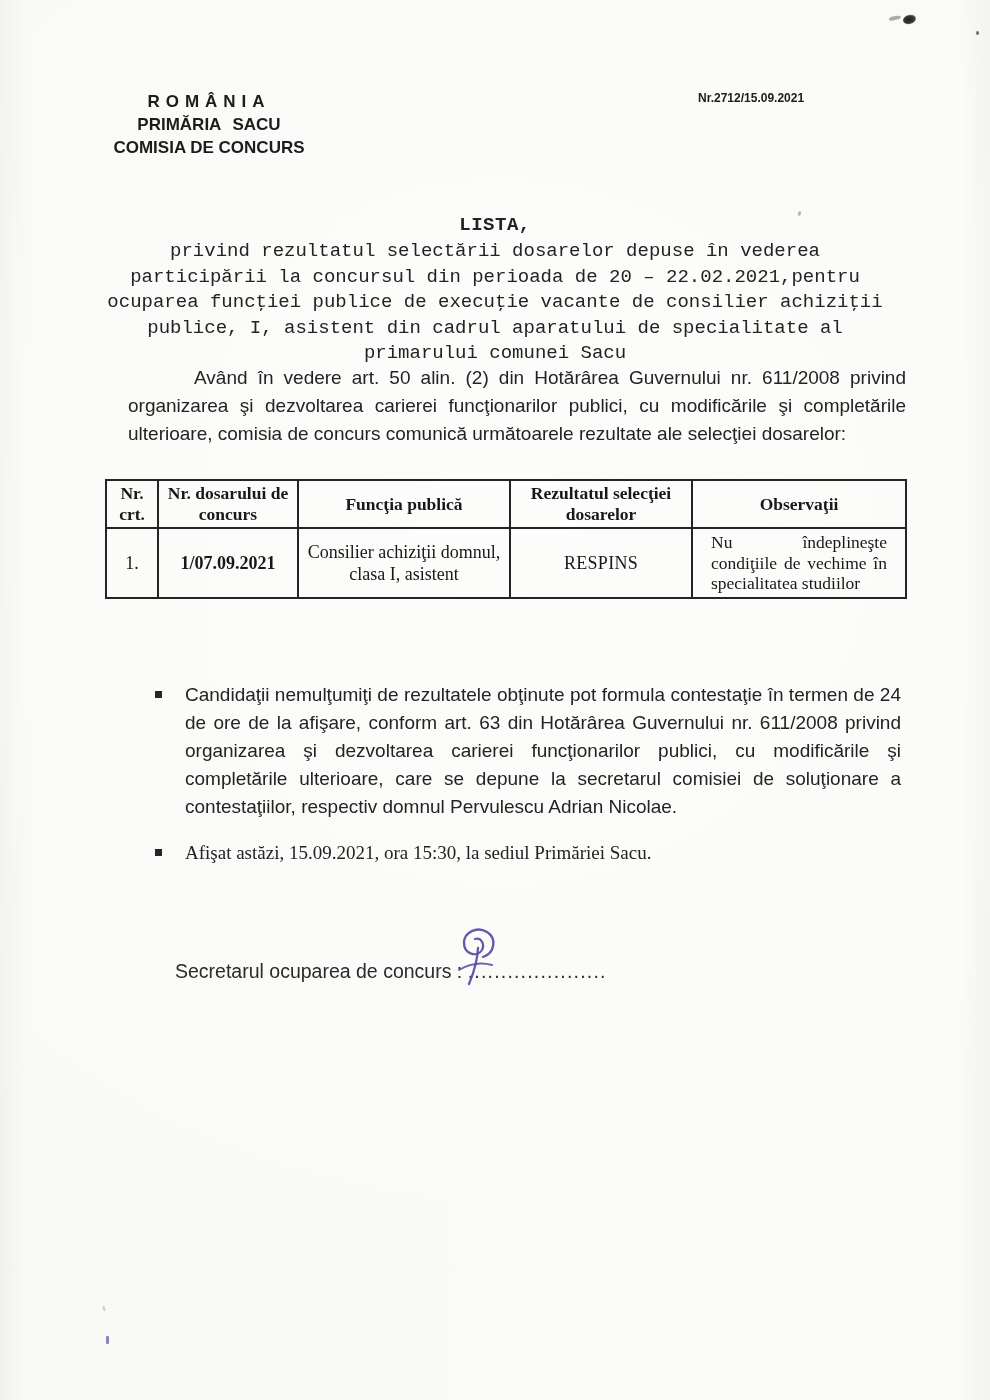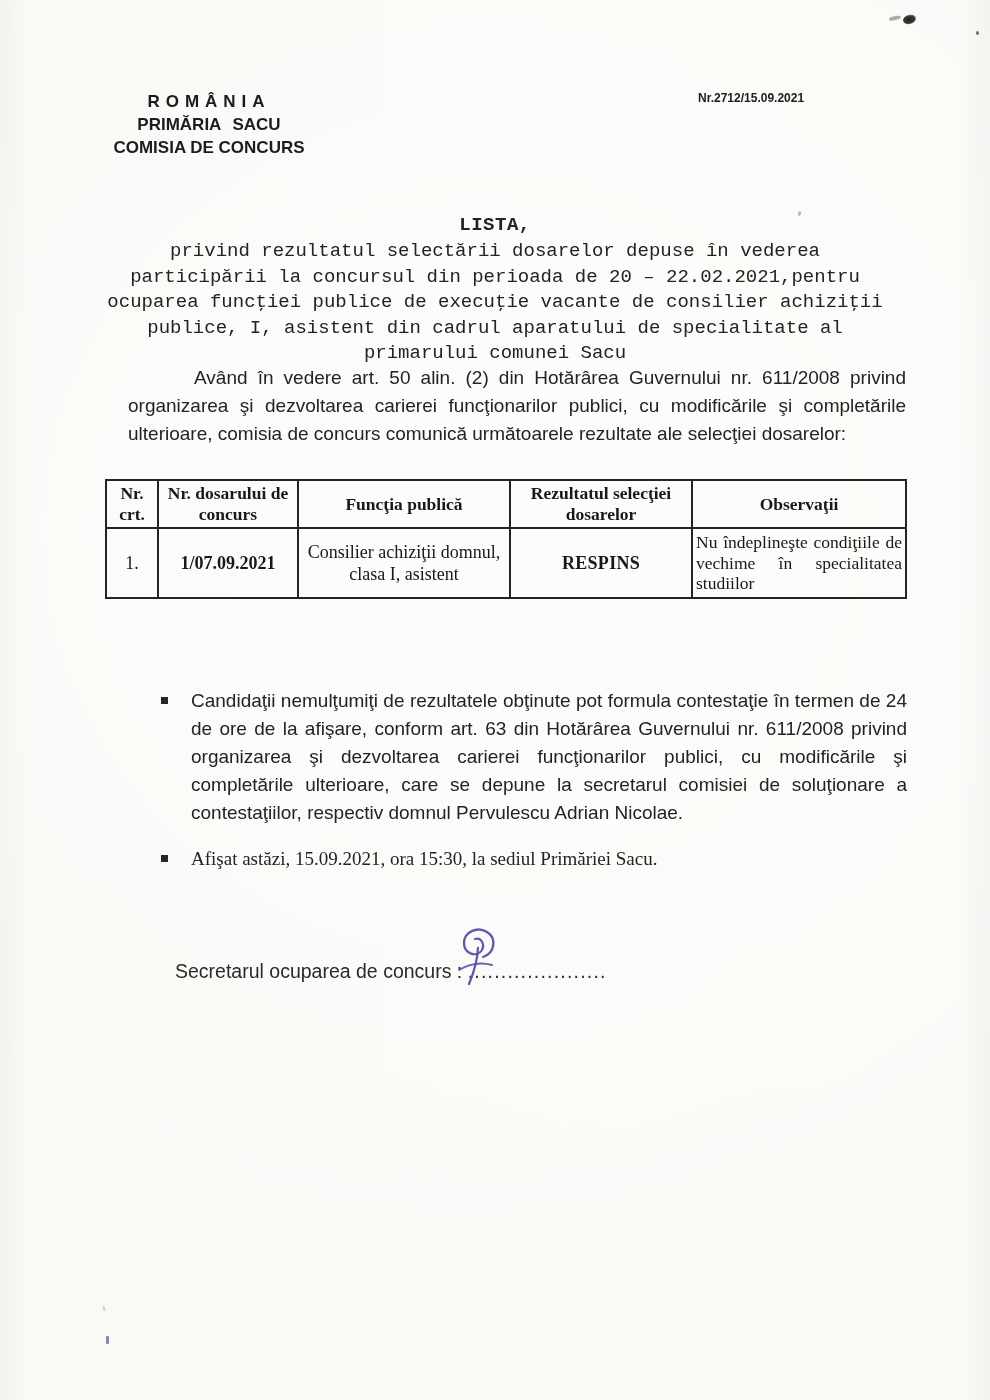--- a/index.html
+++ b/index.html
@@ -96,34 +96,34 @@
     text-align: center;
     height: 59px;
     line-height: 22px;
   }
   .col-nr { width: 52px; }
   .col-dosar { width: 140px; }
   .col-functia { width: 212px; }
   .col-rezultat { width: 182px; }
   .col-obs { width: 214px; }
   .cell-dosar { font-weight: bold; }
-  .cell-rezultat { font-weight: bold; letter-spacing: 0.3px; }
+  .cell-rezultat { font-weight: normal; letter-spacing: 0.3px; }
   .cell-obs {
     text-align: justify !important;
     font-size: 17.5px !important;
     line-height: 20.5px !important;
-    padding: 3px 3px !important;
+    padding: 3px 18px !important;
   }
 
   
   .bullets {
     position: absolute;
     left: 143px; top: 671px;
     width: 748px;
-    margin: 16px; padding: 0;
+    margin: 10px; padding: 0;
     list-style: none;
   }
   .bullets li {
     position: relative;
     padding-left: 32px;
     font-size: 19px;
     line-height: 28px;
     text-align: justify;
   }
   .bullets li + li { margin-top: 18px; font-family: Liberation Serif, serif; }

